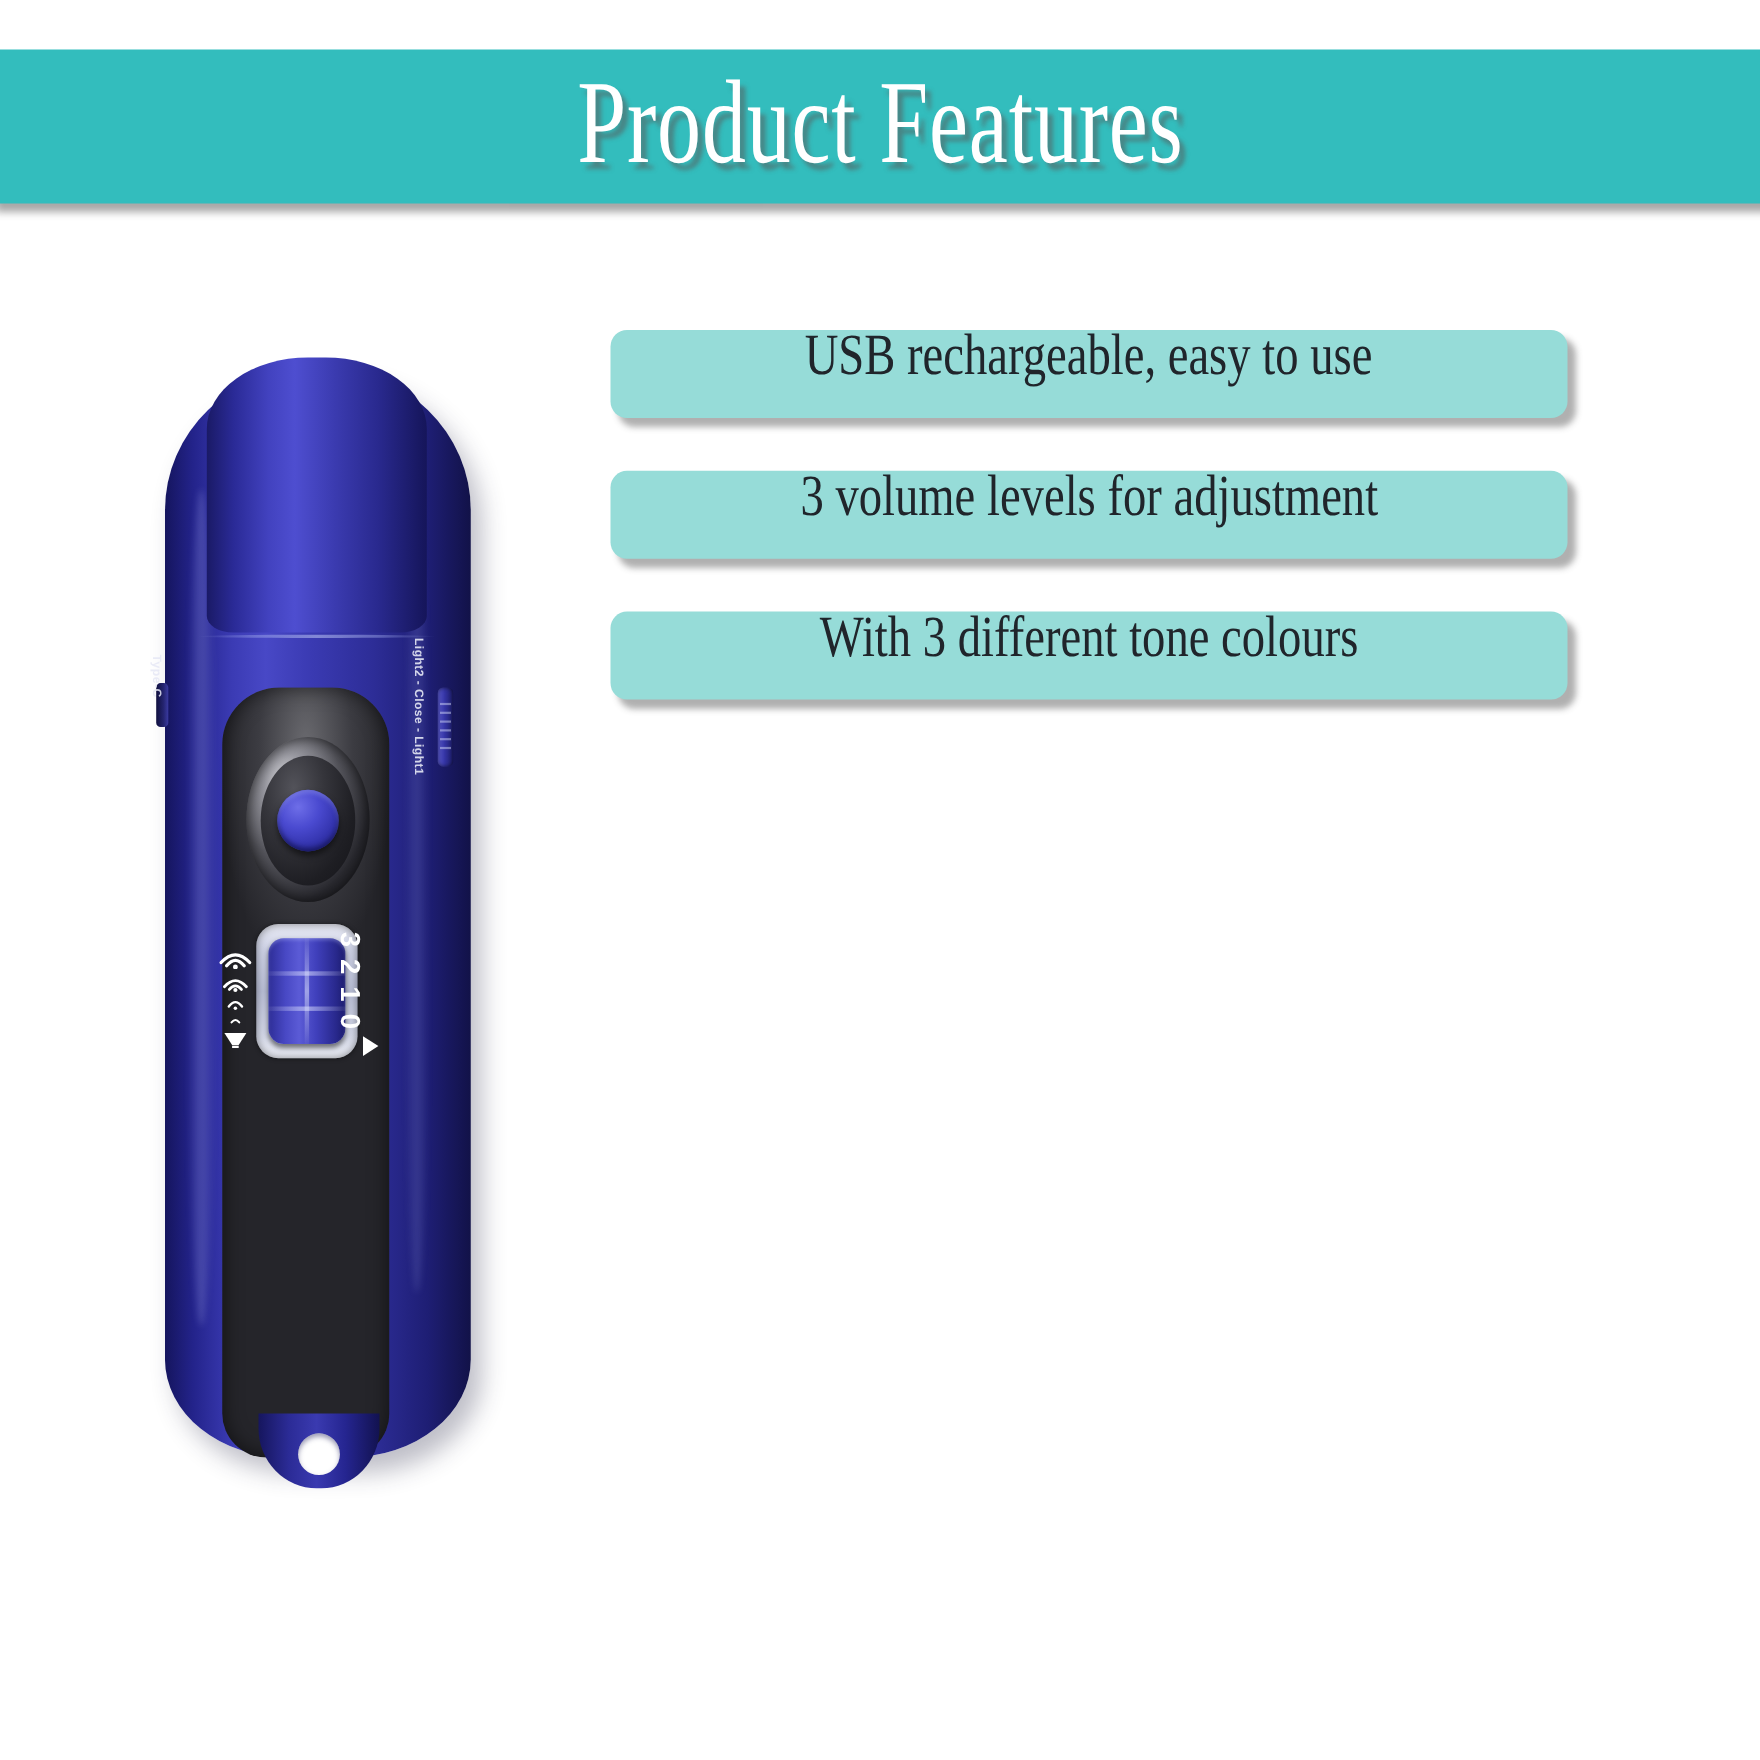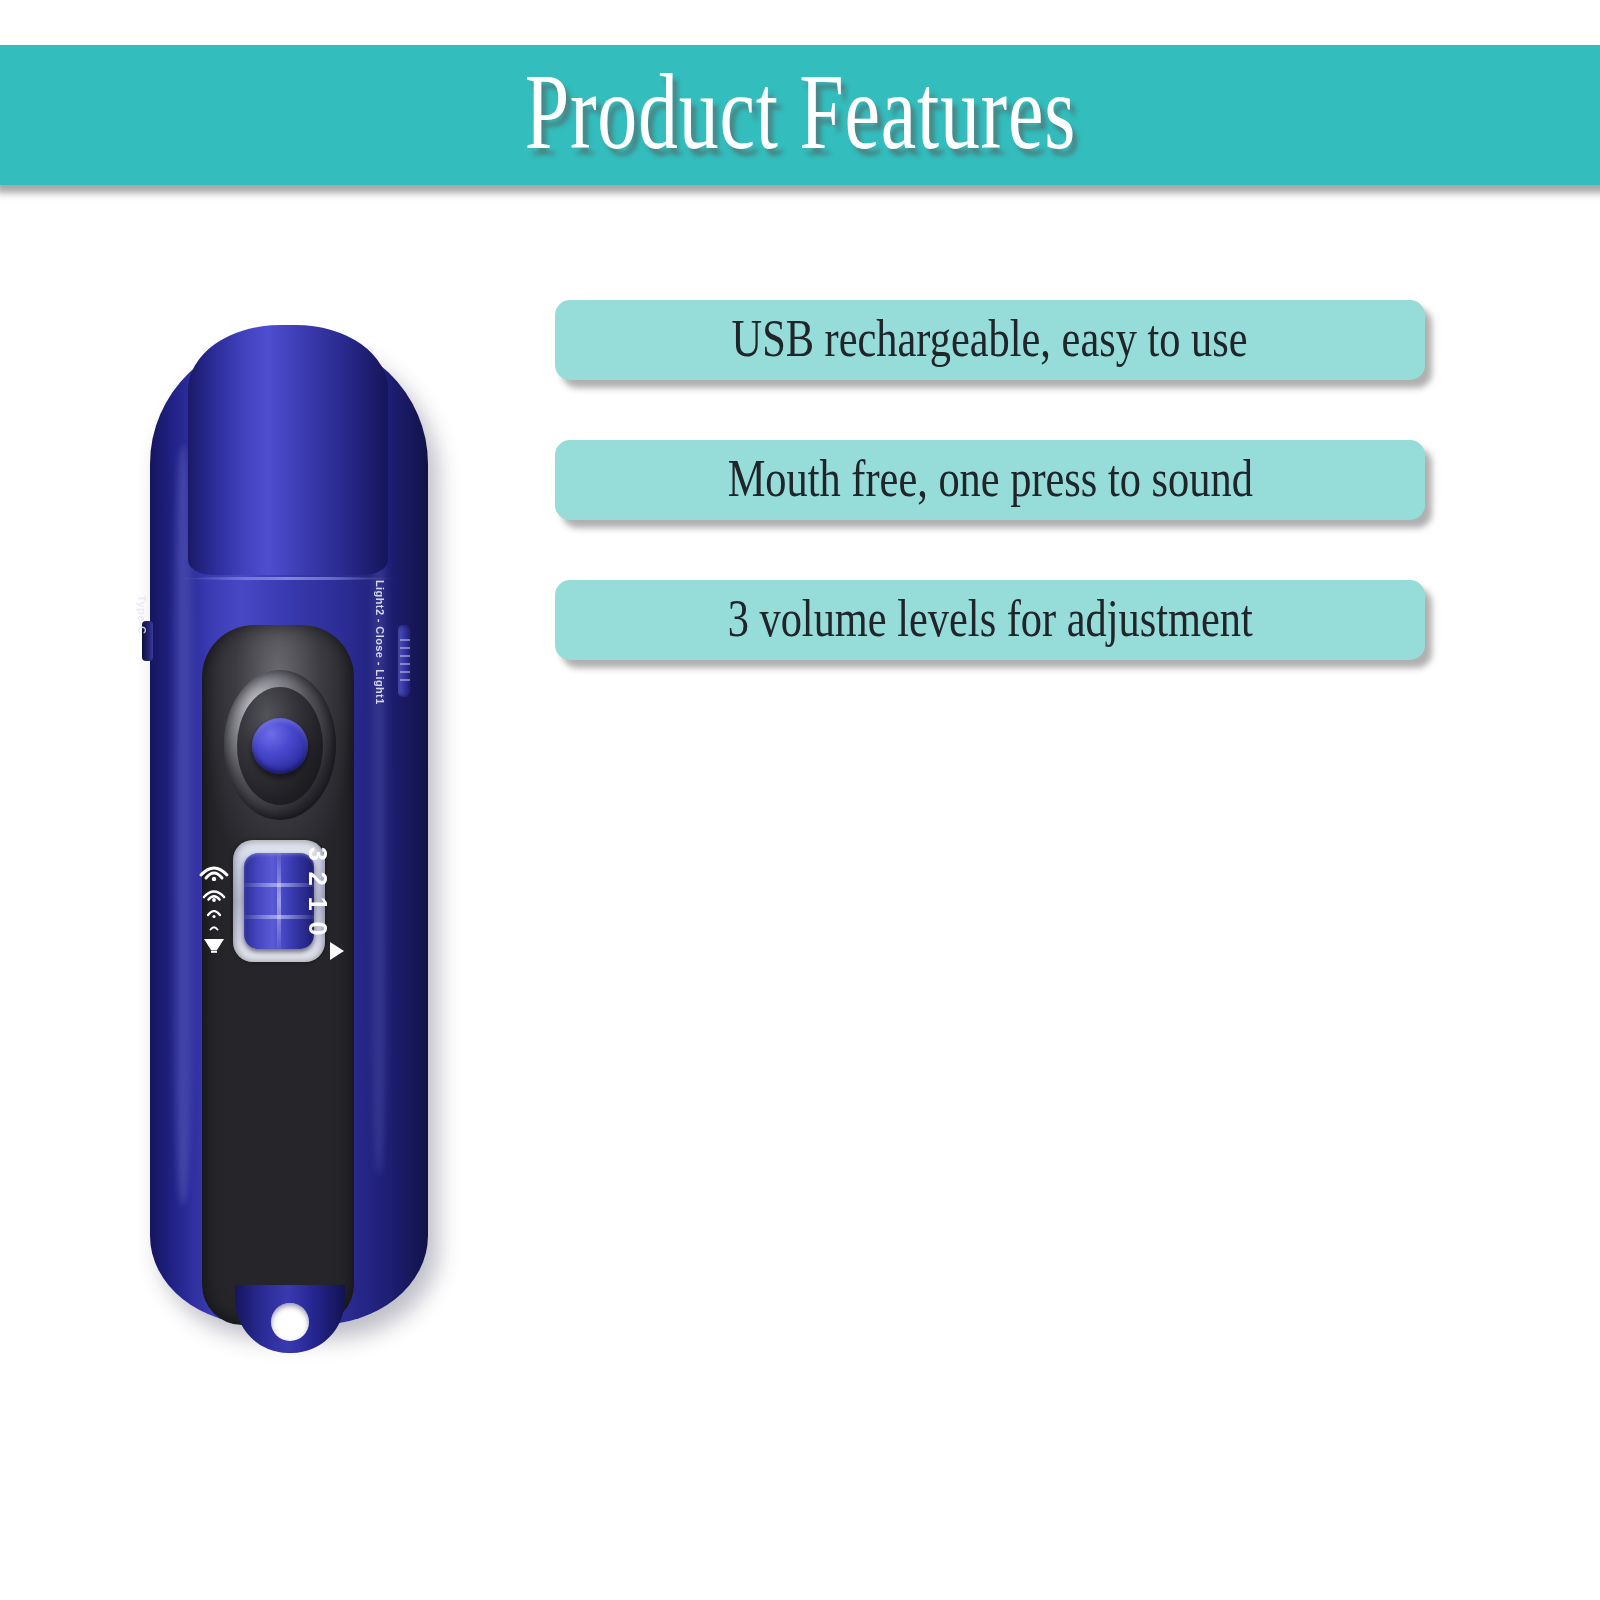--- a/index.html
+++ b/index.html
@@ -36,25 +36,25 @@
 
   
   #features-list{
     position:absolute;
     left:555px; top:300px;
     width:870px;
   }
   .feature-pill{
     position:relative;
     width:870px; height:80px;
-    margin-bottom:60px;
+    margin-bottom:48px;
     background:#96dcd8;
     border-radius:15px;
     box-shadow:7px 8px 6px rgba(80,80,80,.45);
-    display:flex; align-items:center; justify-content:center;
+    display:flex; justify-content:center;
   }
   .feature-pill-label{
     font-family:"Liberation Serif",serif;
     font-size:53px;
     color:#20252b;
     white-space:nowrap;
     transform:scaleX(.80);
     transform-origin:center;
     line-height:1;
     margin-top:-3px;
@@ -358,18 +358,18 @@
 
   <div class="pw-tab"></div>
   <div class="pw-hole"></div>
 </div>
 
 <div id="features-list">
   <div class="feature-pill">
     <span class="feature-pill-label">USB rechargeable,  easy to use</span>
   </div>
   <div class="feature-pill">
-    <span class="feature-pill-label">Mouth free, one press to sound</span>
+    <span class="feature-pill-label">3 volume levels for adjustment</span>
   </div>
   <div class="feature-pill">
-    <span class="feature-pill-label">3 volume levels for adjustment</span>
+    <span class="feature-pill-label">With 3 different tone colours</span>
   </div>
 </div>
 
 </body></html>

